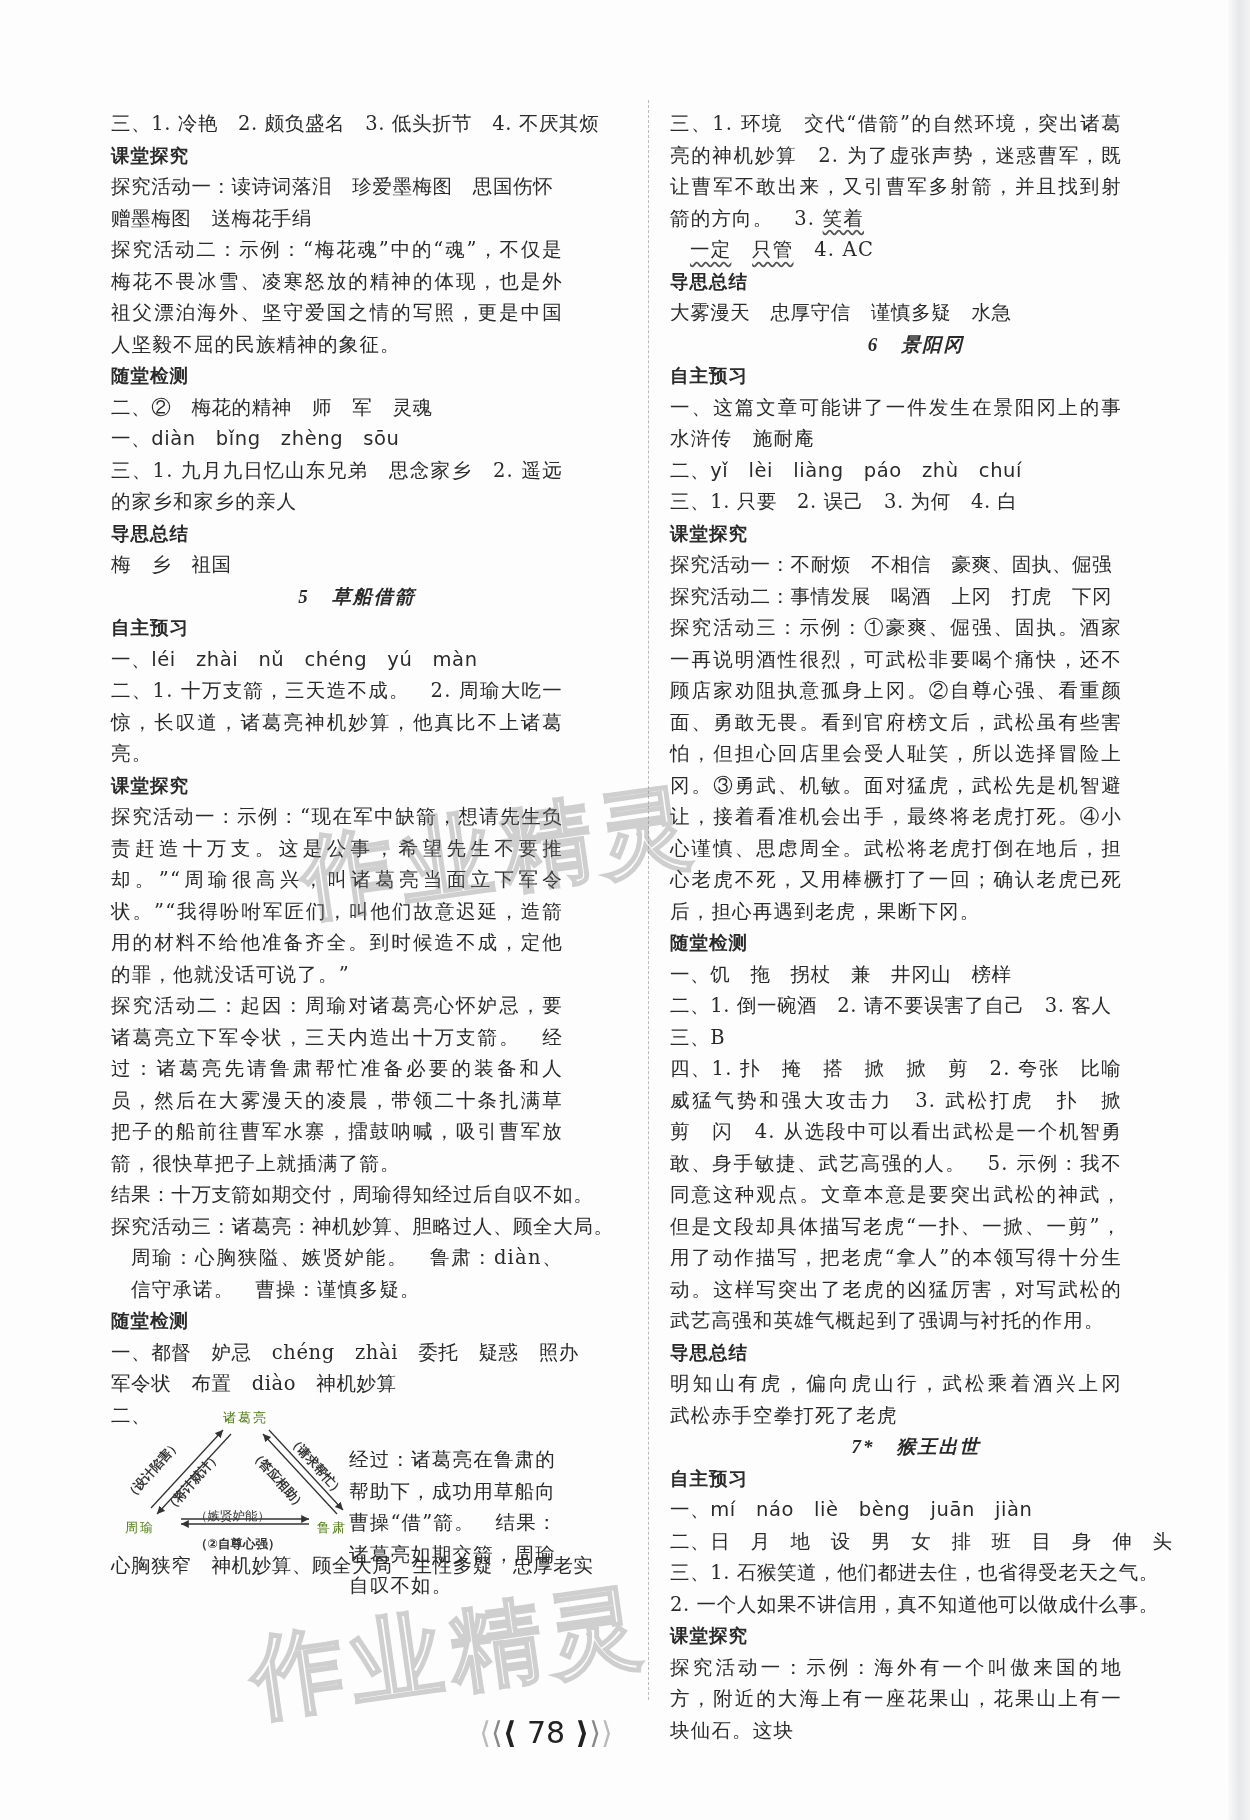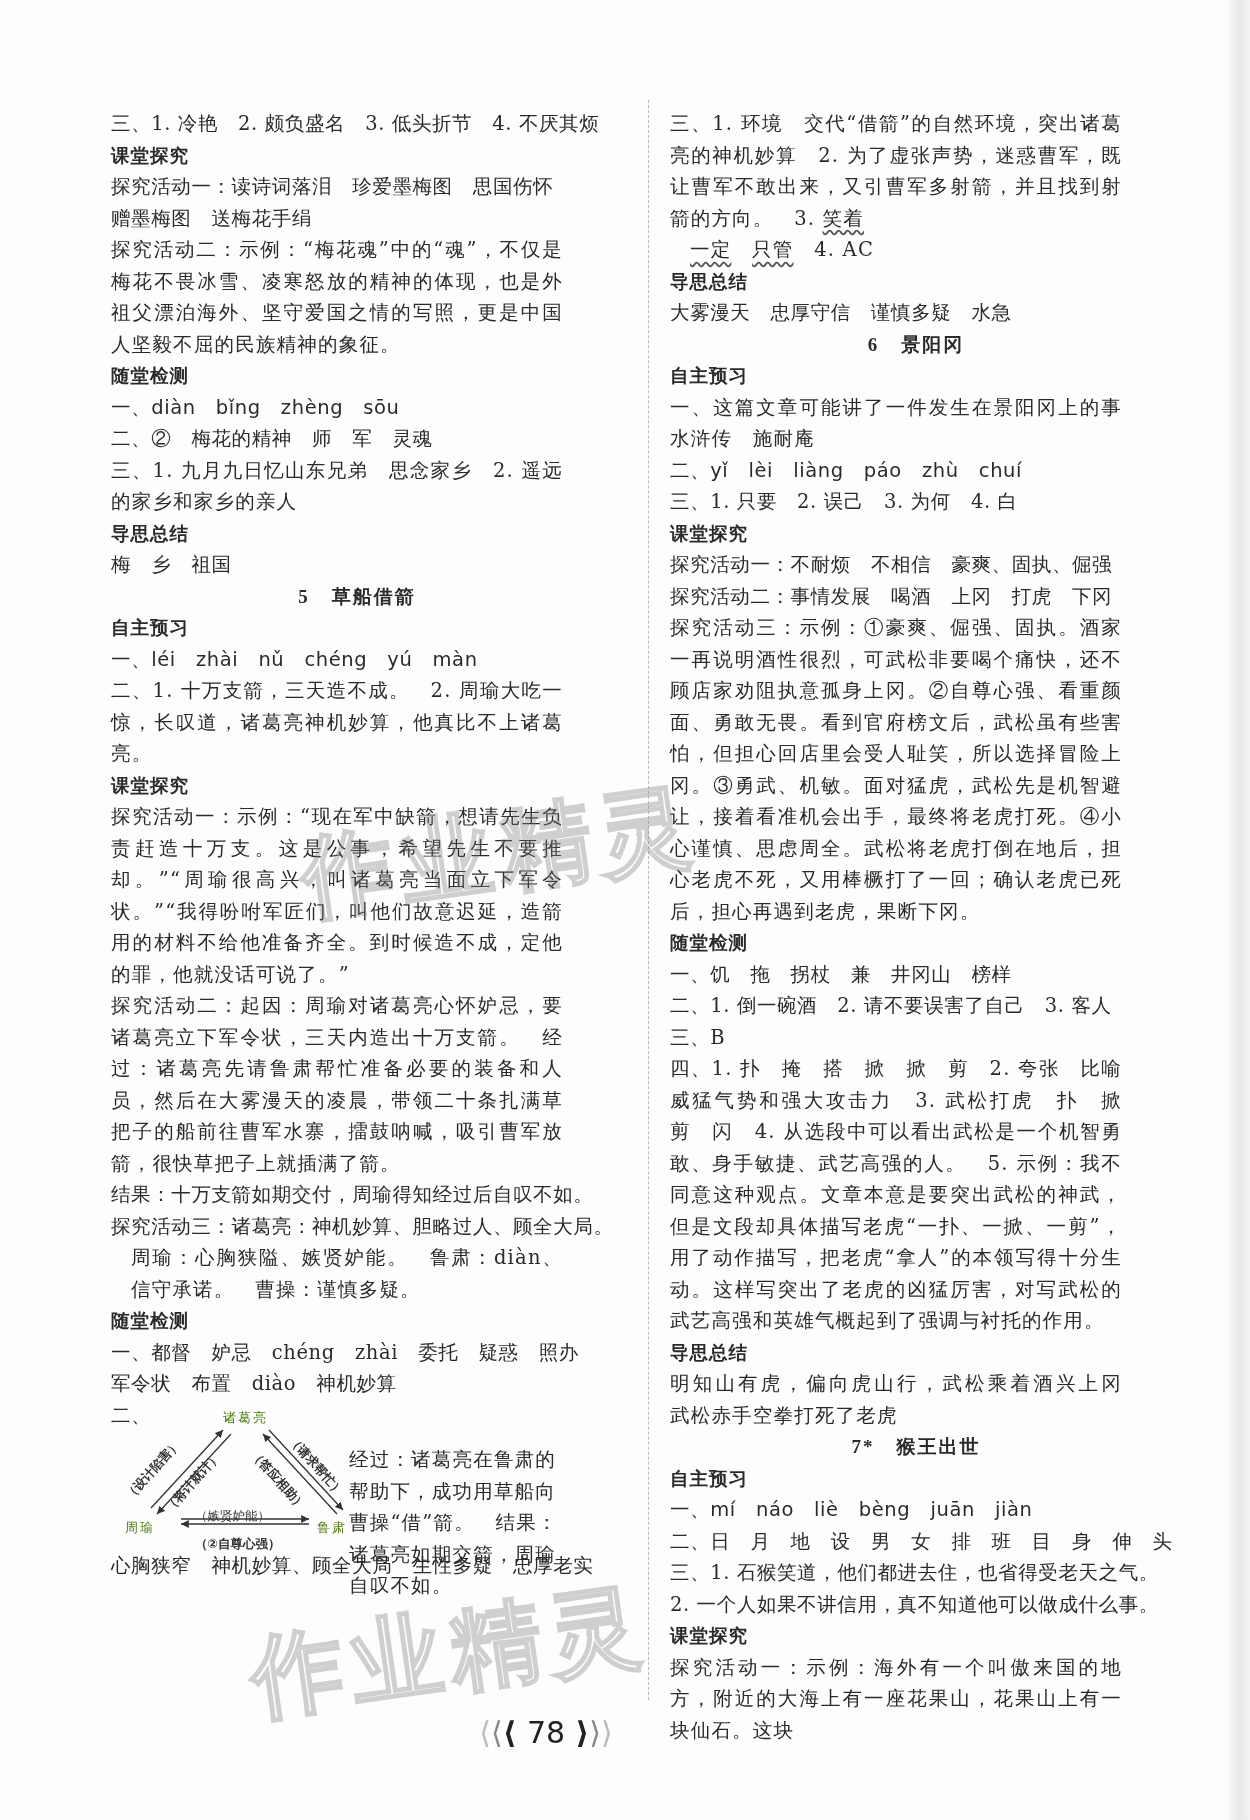--- a/index.html
+++ b/index.html
@@ -6,21 +6,21 @@
   body {
     width:1250px; height:1820px; background:#fdfdfd; position:relative; overflow:hidden;
     font-family: "DejaVu Serif", "Liberation Serif", serif; color:#2a2a2a;
   }
   .col { position:absolute; top:108px; width:452px; font-size:19.5px; line-height:31.5px; }
   .col.left { left:111px; }
   .col.right { left:670px; }
   .line { white-space:nowrap; letter-spacing:0.6px; }
   .line.wrap { white-space:normal; text-align:justify; letter-spacing:1.2px; }
   .h { font-family:"DejaVu Sans","Liberation Sans",sans-serif; font-weight:bold; font-size:18.5px; letter-spacing:1px; }
-  .title { text-align:center; font-family:"DejaVu Sans","Liberation Sans",sans-serif; font-weight:bold; font-size:19px; letter-spacing:2px; padding-left:40px; }
+  .title { text-align:center; font-family:"DejaVu Sans","Liberation Sans",sans-serif; font-weight:bold; font-size:19px; letter-spacing:2px; padding-left:40px;font-style:italic; }
   .title .num { font-family:"Liberation Serif",serif; margin-right:22px; }
   .pin { font-family:"DejaVu Sans","Liberation Sans",sans-serif; word-spacing:18px; }
   .wavy { text-decoration: underline wavy #555; text-underline-offset:5px; }
   .indent { padding-left:20px; }
   .divider { position:absolute; left:648px; top:100px; height:1600px; border-left:1px dashed #bbb; }
   .rightedge { position:absolute; left:1228px; top:0; width:22px; height:1820px; background:linear-gradient(to right,#fafafa,#e6e8ea,#f3f3f3); }
   .diagram { position:relative; height:128px; margin-top:-31px; }
   .diagram .dlabel { position:absolute; font-size:13px; color:#4d7c0f; letter-spacing:2px; }
   .diagram .side { position:absolute; font-size:12.5px; font-family:"DejaVu Sans",sans-serif; font-weight:bold; color:#333; }
   .diagram svg { position:absolute; left:0; top:0; }
@@ -35,22 +35,22 @@
 <div class="divider"></div>
 <div class="rightedge"></div>
 
 <div class="col left">
   <div class="line">三、1. 冷艳　2. 颇负盛名　3. 低头折节　4. 不厌其烦</div>
   <div class="line h">课堂探究</div>
   <div class="line">探究活动一：读诗词落泪　珍爱墨梅图　思国伤怀</div>
   <div class="line">赠墨梅图　送梅花手绢</div>
   <div class="line wrap">探究活动二：示例：“梅花魂”中的“魂”，不仅是梅花不畏冰雪、凌寒怒放的精神的体现，也是外祖父漂泊海外、坚守爱国之情的写照，更是中国人坚毅不屈的民族精神的象征。</div>
   <div class="line h">随堂检测</div>
+  <div class="line">二、②　梅花的精神　师　军　灵魂</div>
   <div class="line"><span>一、</span><span class="pin">diàn　bǐng　zhèng　sōu</span></div>
-  <div class="line">二、②　梅花的精神　师　军　灵魂</div>
   <div class="line wrap">三、1. 九月九日忆山东兄弟　思念家乡　2. 遥远的家乡和家乡的亲人</div>
   <div class="line h">导思总结</div>
   <div class="line">梅　乡　祖国</div>
   <div class="line title"><span class="num">5</span><span>草船借箭</span></div>
   <div class="line h">自主预习</div>
   <div class="line"><span>一、</span><span class="pin">léi　zhài　nǔ　chéng　yú　màn</span></div>
   <div class="line wrap">二、1. 十万支箭，三天造不成。　2. 周瑜大吃一惊，长叹道，诸葛亮神机妙算，他真比不上诸葛亮。</div>
   <div class="line h">课堂探究</div>
   <div class="line wrap">探究活动一：示例：“现在军中缺箭，想请先生负责赶造十万支。这是公事，希望先生不要推却。”“周瑜很高兴，叫诸葛亮当面立下军令状。”“我得吩咐军匠们，叫他们故意迟延，造箭用的材料不给他准备齐全。到时候造不成，定他的罪，他就没话可说了。”</div>
   <div class="line wrap">探究活动二：起因：周瑜对诸葛亮心怀妒忌，要诸葛亮立下军令状，三天内造出十万支箭。　经过：诸葛亮先请鲁肃帮忙准备必要的装备和人员，然后在大雾漫天的凌晨，带领二十条扎满草把子的船前往曹军水寨，擂鼓呐喊，吸引曹军放箭，很快草把子上就插满了箭。</div>

